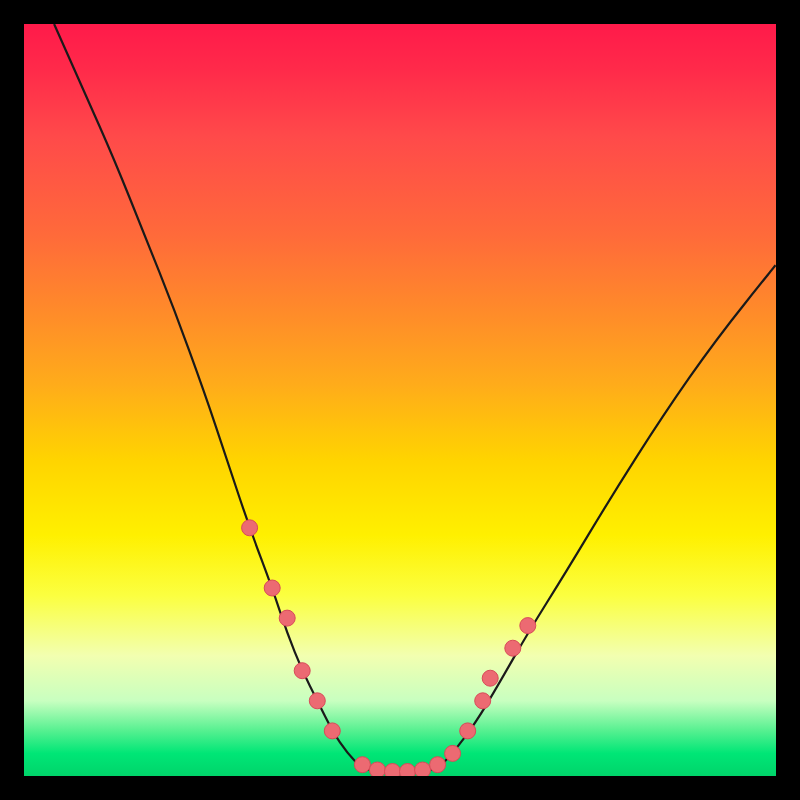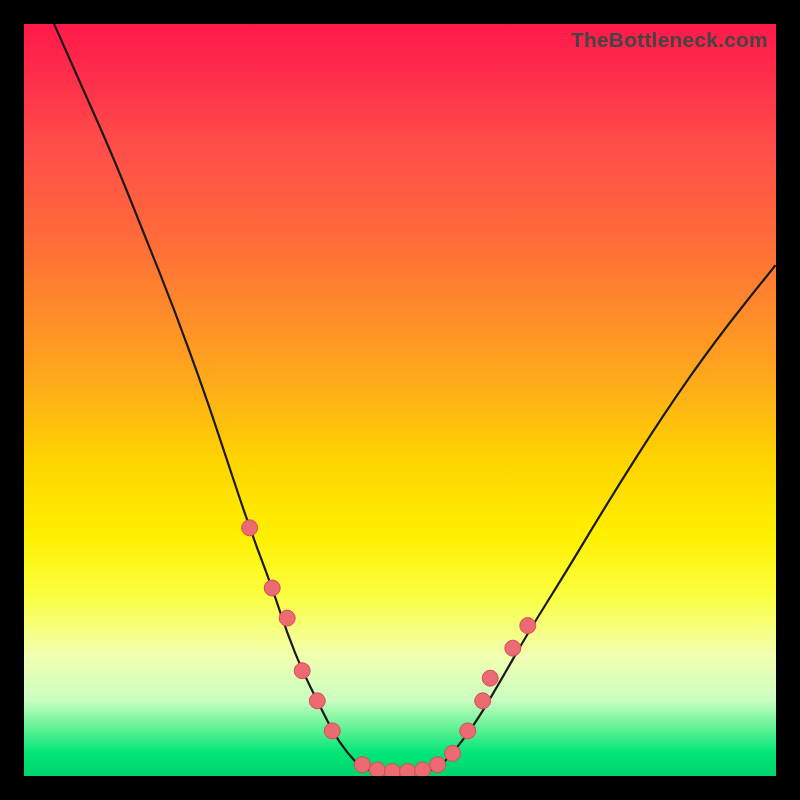--- a/index.html
+++ b/index.html
@@ -58,21 +58,20 @@
     fill: #ec6a72;
     stroke: #d84a58;
     stroke-width: 1;
   }
 </style>
 </head>
 <body>
 
 <div class="chart-container">
   <div class="plot-area">
-    <div class="watermark">TheBottleneck.com</div>
     <svg class="curves" viewBox="0 0 752 752" preserveAspectRatio="none">
       <g>
           <path d="M 30.1 0.0 Q 30.1 0.0 45.1 33.8 Q 60.2 67.7 75.2 101.5 Q 90.2 135.4 105.3 173.0 Q 120.3 210.6 135.4 248.2 Q 150.4 285.8 165.4 327.1 Q 180.5 368.5 191.8 402.3 Q 203.0 436.2 214.3 470.0 Q 225.6 503.8 236.9 533.9 Q 248.2 564.0 255.7 586.6 Q 263.2 609.1 270.7 627.9 Q 278.2 646.7 285.8 661.8 Q 293.3 676.8 300.8 691.8 Q 308.3 706.9 315.8 718.2 Q 323.4 729.4 330.9 737.0 T 338.4 744.5" class="curve-path"></path>
           <path d="M 413.6 744.5 Q 413.6 744.5 421.1 737.0 Q 428.6 729.4 439.9 714.4 Q 451.2 699.4 462.5 680.6 Q 473.8 661.8 488.8 635.4 Q 503.8 609.1 522.6 579.0 Q 541.4 549.0 564.0 511.4 Q 586.6 473.8 612.9 432.4 Q 639.2 391.0 665.5 353.4 Q 691.8 315.8 721.9 278.2 T 752.0 240.6" class="curve-path"></path>
           <path d="M 338.4 744.5 Q 338.4 744.5 349.7 746.4 Q 361.0 748.2 368.5 748.2 Q 376.0 748.2 383.5 748.2 Q 391.0 748.2 402.3 746.4 T 413.6 744.5" class="curve-path"></path>
         </g>
       <g>
           <circle cx="225.6" cy="503.8" r="8" class="marker"></circle>
           <circle cx="248.2" cy="564.0" r="8" class="marker"></circle>
           <circle cx="263.2" cy="594.1" r="8" class="marker"></circle>

